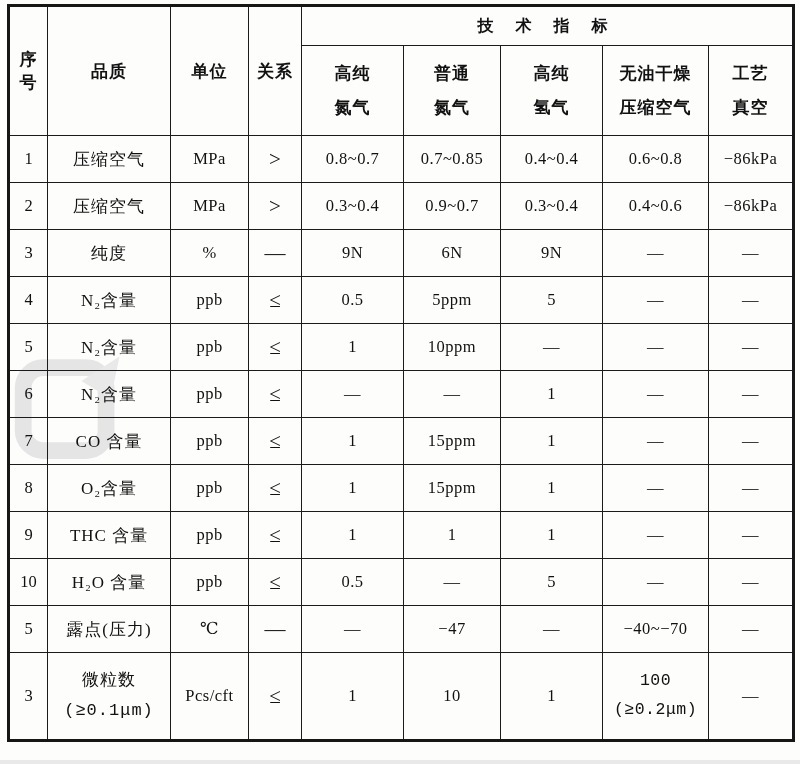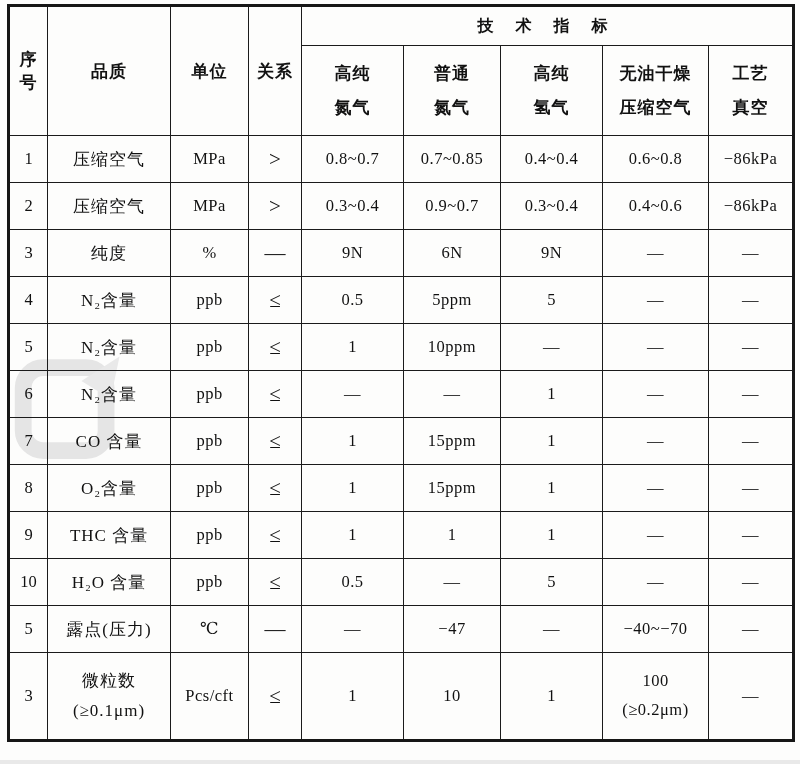--- a/index.html
+++ b/index.html
@@ -48,21 +48,21 @@
     background:transparent;
   }
   table{border:3px solid #161616;}
   tr.h1{height:40px;}
   tr.h2{height:90px;font-family:Liberation Serif, serif;}
   tr.r{height:47px;}
   tr.r12{height:88px;}
   th{font-weight:bold;}
   .tech{letter-spacing:9px;font-size:16px;}
   .pre{white-space:pre-line;line-height:1.95;}
-  .pre2{white-space:pre-line;line-height:1.75;}
+  .pre2{white-space:pre-line;line-height:1.75;font-family:Liberation Mono, monospace;}
   .c-rel{font-size:21px;letter-spacing:0;}
   .c-val{font-size:16.5px;letter-spacing:0.5px;}
   .c-no{font-size:16.5px;letter-spacing:0;}
   
   #page::after{
     content:"";position:absolute;left:0;right:0;bottom:0;height:4px;
     background:#e9e9e9;z-index:2;
   }
 </style>
 </head>

